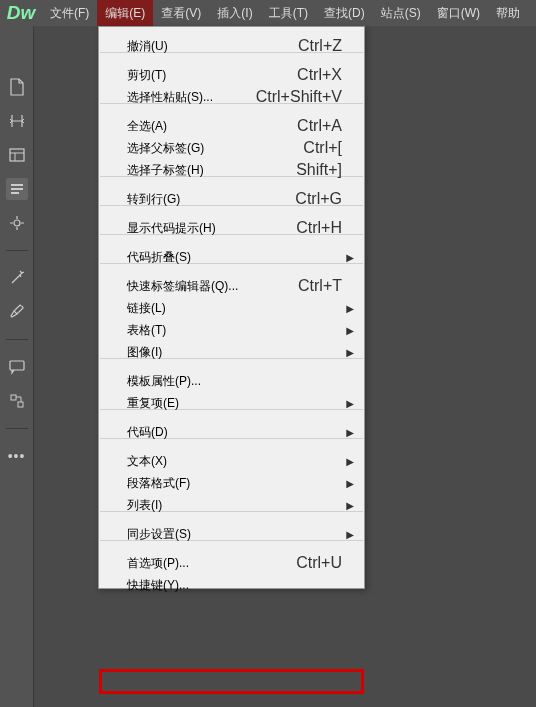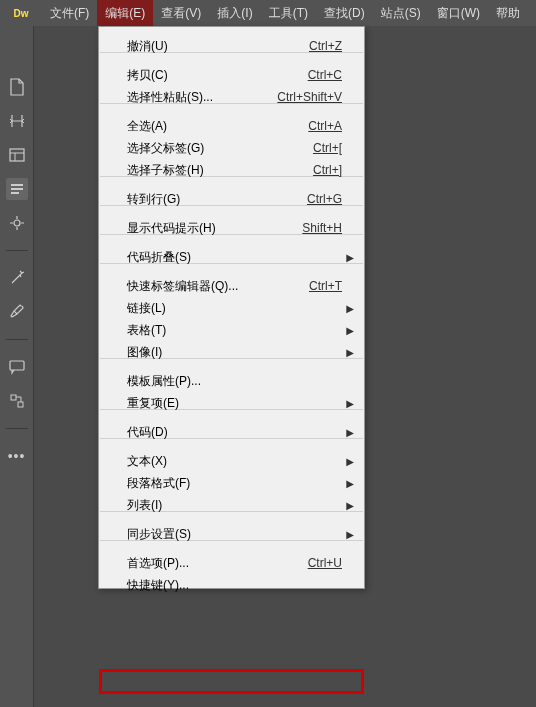--- a/index.html
+++ b/index.html
@@ -1,30 +1,30 @@
 <!DOCTYPE html>
 <html><head>
 <meta charset="utf-8">
 <style>
   * { margin: 0; padding: 0; box-sizing: border-box; font-family: "Microsoft YaHei", sans-serif; }
   body { width: 536px; height: 707px; background: #4a4a4a; overflow: hidden; }
   .menubar { height: 26px; background: #535353; display: flex; align-items: center; font-size: 12px; color: #ddd; }
-  .logo { width: 42px; height: 26px; display: flex; align-items: center; justify-content: center; color: #fde047; font-weight: bold; font-size: 10px; }
+  .logo { width: 42px; height: 26px; display: flex; align-items: center; justify-content: center; color: #86efac; font-weight: bold; font-size: 19px; font-style: italic; }
   .menu-item { padding: 3px 8px; height: 26px; display: flex; align-items: center; cursor: pointer; }
   .menu-item.active { background: #7f1d1d; }
   .workspace { position: relative; height: calc(100% - 26px); display: flex; }
   .left-tools { width: 34px; background: #535353; border-right: 1px solid #3a3a3a; display: flex; flex-direction: column; align-items: center; padding-top: 50px; gap: 12px; }
   .tool-icon { width: 22px; height: 22px; display: flex; align-items: center; justify-content: center; color: #ccc; cursor: pointer; }
   .tool-sep { width: 22px; height: 1px; background: #3a3a3a; margin: 4px 0; }
   .canvas { flex: 1; background: #4a4a4a; position: relative; }
   .dropdown { position: absolute; top: 26px; left: 98px; width: 267px; background: #f0f0f0; border: 1px solid #979797; box-shadow: 2px 2px 6px rgba(0,0,0,0.3); font-size: 12px; color: #000; }
   .menu-row { display: flex; justify-content: space-between; align-items: center; height: 22px; padding: 16px 22px 0 28px; cursor: pointer; position: relative; }
   .sep { height: 1px; background: #d0d0d0; margin: 3px 1px; }
   .arrow { position: absolute; right: 10px; font-size: 10px; color: #333; }
-  .shortcut { color: #333; font-size: 12px; text-decoration: underline; }
+  .shortcut { color: #333; font-size: 16px; }
   .highlight-box { position: absolute; left: 99px; top: 669px; width: 265px; height: 25px; border: 3px solid #d40000; pointer-events: none; }
   .dots { color: #ccc; font-size: 14px; letter-spacing: 1px; }
 </style>
 </head>
 <body>
 
 <div class="menubar">
   <div class="logo">Dw</div>
   <div id="menubar-items" style="display: flex;">
       <div class="menu-item">文件(F)</div>
@@ -101,49 +101,49 @@
   <div class="canvas"></div>
 </div>
 
 <div class="dropdown" id="dropdown">
     <div class="menu-row">
       <span>撤消(U)</span>
       <span class="shortcut">Ctrl+Z</span>
     </div>
     <div class="sep"></div>
     <div class="menu-row">
-      <span>拷贝(C)</span>
-      <span class="shortcut">Ctrl+C</span>
+      <span>剪切(T)</span>
+      <span class="shortcut">Ctrl+X</span>
     </div>
     <div class="menu-row">
       <span>选择性粘贴(S)...</span>
       <span class="shortcut">Ctrl+Shift+V</span>
     </div>
     <div class="sep"></div>
     <div class="menu-row">
       <span>全选(A)</span>
       <span class="shortcut">Ctrl+A</span>
     </div>
     <div class="menu-row">
       <span>选择父标签(G)</span>
       <span class="shortcut">Ctrl+[</span>
     </div>
     <div class="menu-row">
       <span>选择子标签(H)</span>
-      <span class="shortcut">Ctrl+]</span>
+      <span class="shortcut">Shift+]</span>
     </div>
     <div class="sep"></div>
     <div class="menu-row">
       <span>转到行(G)</span>
       <span class="shortcut">Ctrl+G</span>
     </div>
     <div class="sep"></div>
     <div class="menu-row">
       <span>显示代码提示(H)</span>
-      <span class="shortcut">Shift+H</span>
+      <span class="shortcut">Ctrl+H</span>
     </div>
     <div class="sep"></div>
     <div class="menu-row">
       <span>代码折叠(S)</span>
       <span class="arrow">▶</span>
     </div>
     <div class="sep"></div>
     <div class="menu-row">
       <span>快速标签编辑器(Q)...</span>
       <span class="shortcut">Ctrl+T</span>

